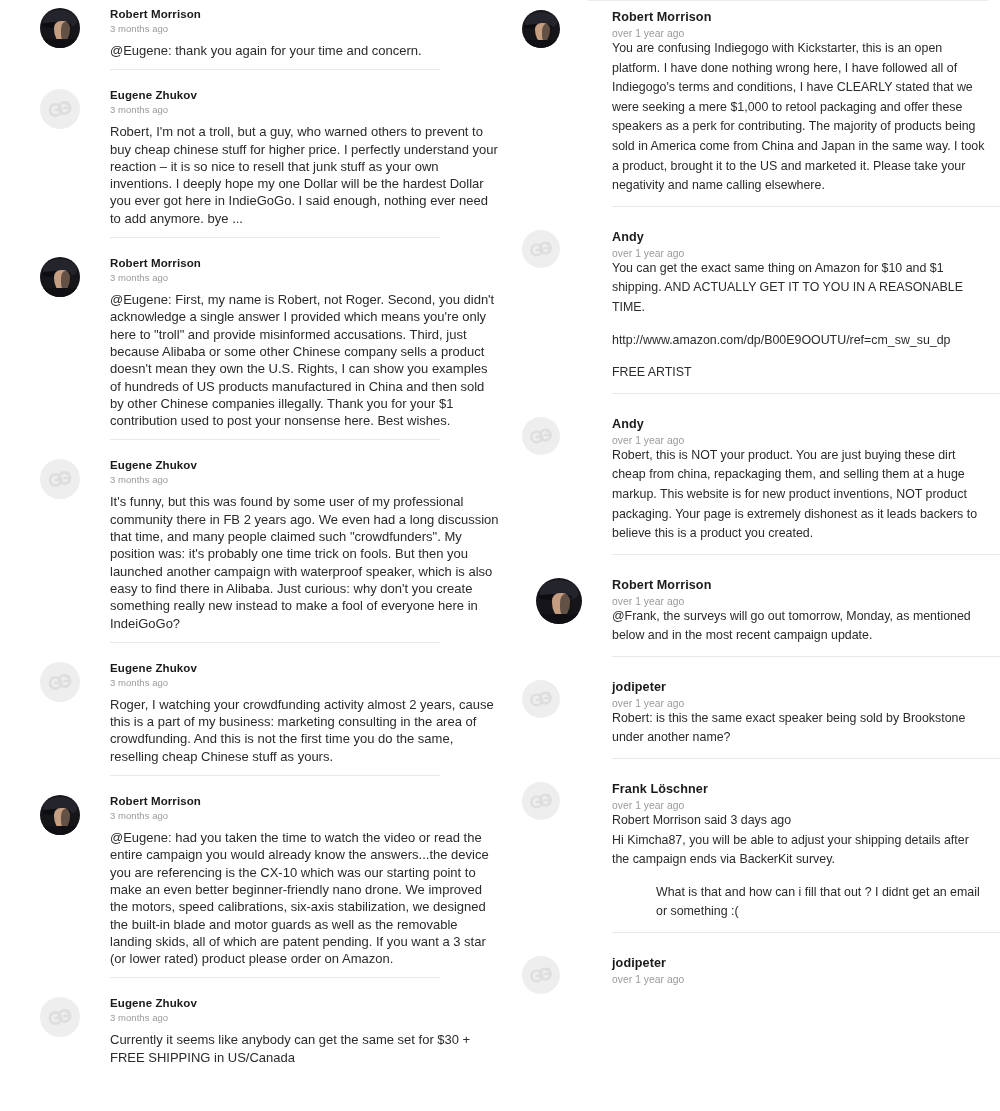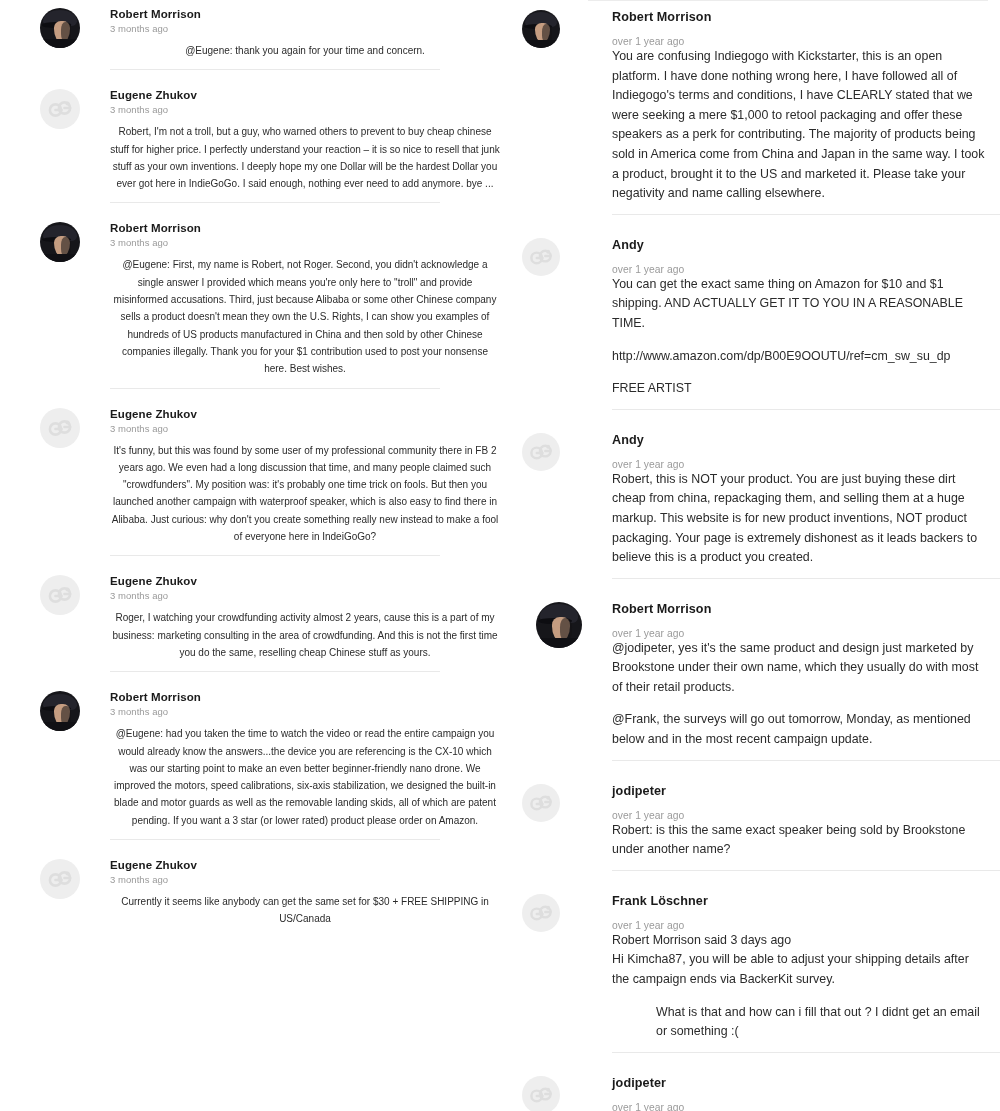--- a/index.html
+++ b/index.html
@@ -36,30 +36,30 @@
   .comment-body {
     flex: 1 1 auto;
     min-width: 0;
   }
 
   
   .col-left .comment-avatar-wrap { width: 70px; }
   .col-left .avatar { width: 40px; height: 40px; }
   .col-left .author { font-size: 11.5px; }
   .col-left .timestamp { font-size: 9.5px; margin-top: 3px; }
-  .col-left .ctext { font-size: 10px; line-height: 17.3px; margin-top: 8px; text-align: center; }
+  .col-left .ctext { font-size: 13px; line-height: 17.3px; margin-top: 8px; }
   .col-left .ctext + .ctext { margin-top: 11px; }
   .col-left .comment { padding-top: 8px; }
   .col-left .comment-body { padding-bottom: 11px; }
 
   
   .col-right .comment-avatar-wrap { width: 90px; }
   .col-right .avatar { width: 38px; height: 38px; }
   .col-right .author { font-size: 12.6px; }
-  .col-right .timestamp { font-size: 10.3px; margin-top: 12px; }
+  .col-right .timestamp { font-size: 10.3px; margin-top: 4px; }
   .col-right .ctext { font-size: 12.4px; line-height: 19.6px; }
   .col-right .ctext + .ctext { margin-top: 13px; }
   .col-right .comment { padding-top: 9px; }
   .col-right .comment-body { padding-bottom: 14px; }
 
   
   .col-right .comment.indent .comment-avatar-wrap { width: 90px; padding-left: 14px; }
   .col-right .comment.indent .avatar { width: 46px; height: 46px; }
 
   .author {
@@ -340,21 +340,20 @@
             <span class="ph-hat"></span>
             <span class="ph-brim"></span>
             <span class="ph-face"></span>
             <span class="ph-shadow"></span>
             <span class="ph-body"></span>
           </span>
         </div>
         <div class="comment-body">
           <div class="author">Robert Morrison</div>
           <div class="timestamp">over 1 year ago</div>
-          <div class="ctext" style="white-space: pre-line;">@jodipeter, yes it's the same product and design just marketed by Brookstone under their own name, which they usually do with most of their retail products.</div>
           <div class="ctext" style="white-space: pre-line;">@Frank, the surveys will go out tomorrow, Monday, as mentioned below and in the most recent campaign update.</div>
           <div style="border-bottom: 1px solid rgb(233, 233, 233); width: 400px; margin-top: 10px;"></div>
         </div>
       </div>
       <div class="comment">
         <div class="comment-avatar-wrap">
           <span class="avatar gogo">
             <svg viewBox="0 0 40 40" xmlns="http://www.w3.org/2000/svg">
               <g fill="none" stroke="#dedede" stroke-width="2.6">
                 <circle cx="15.5" cy="21" r="5.6"></circle>

